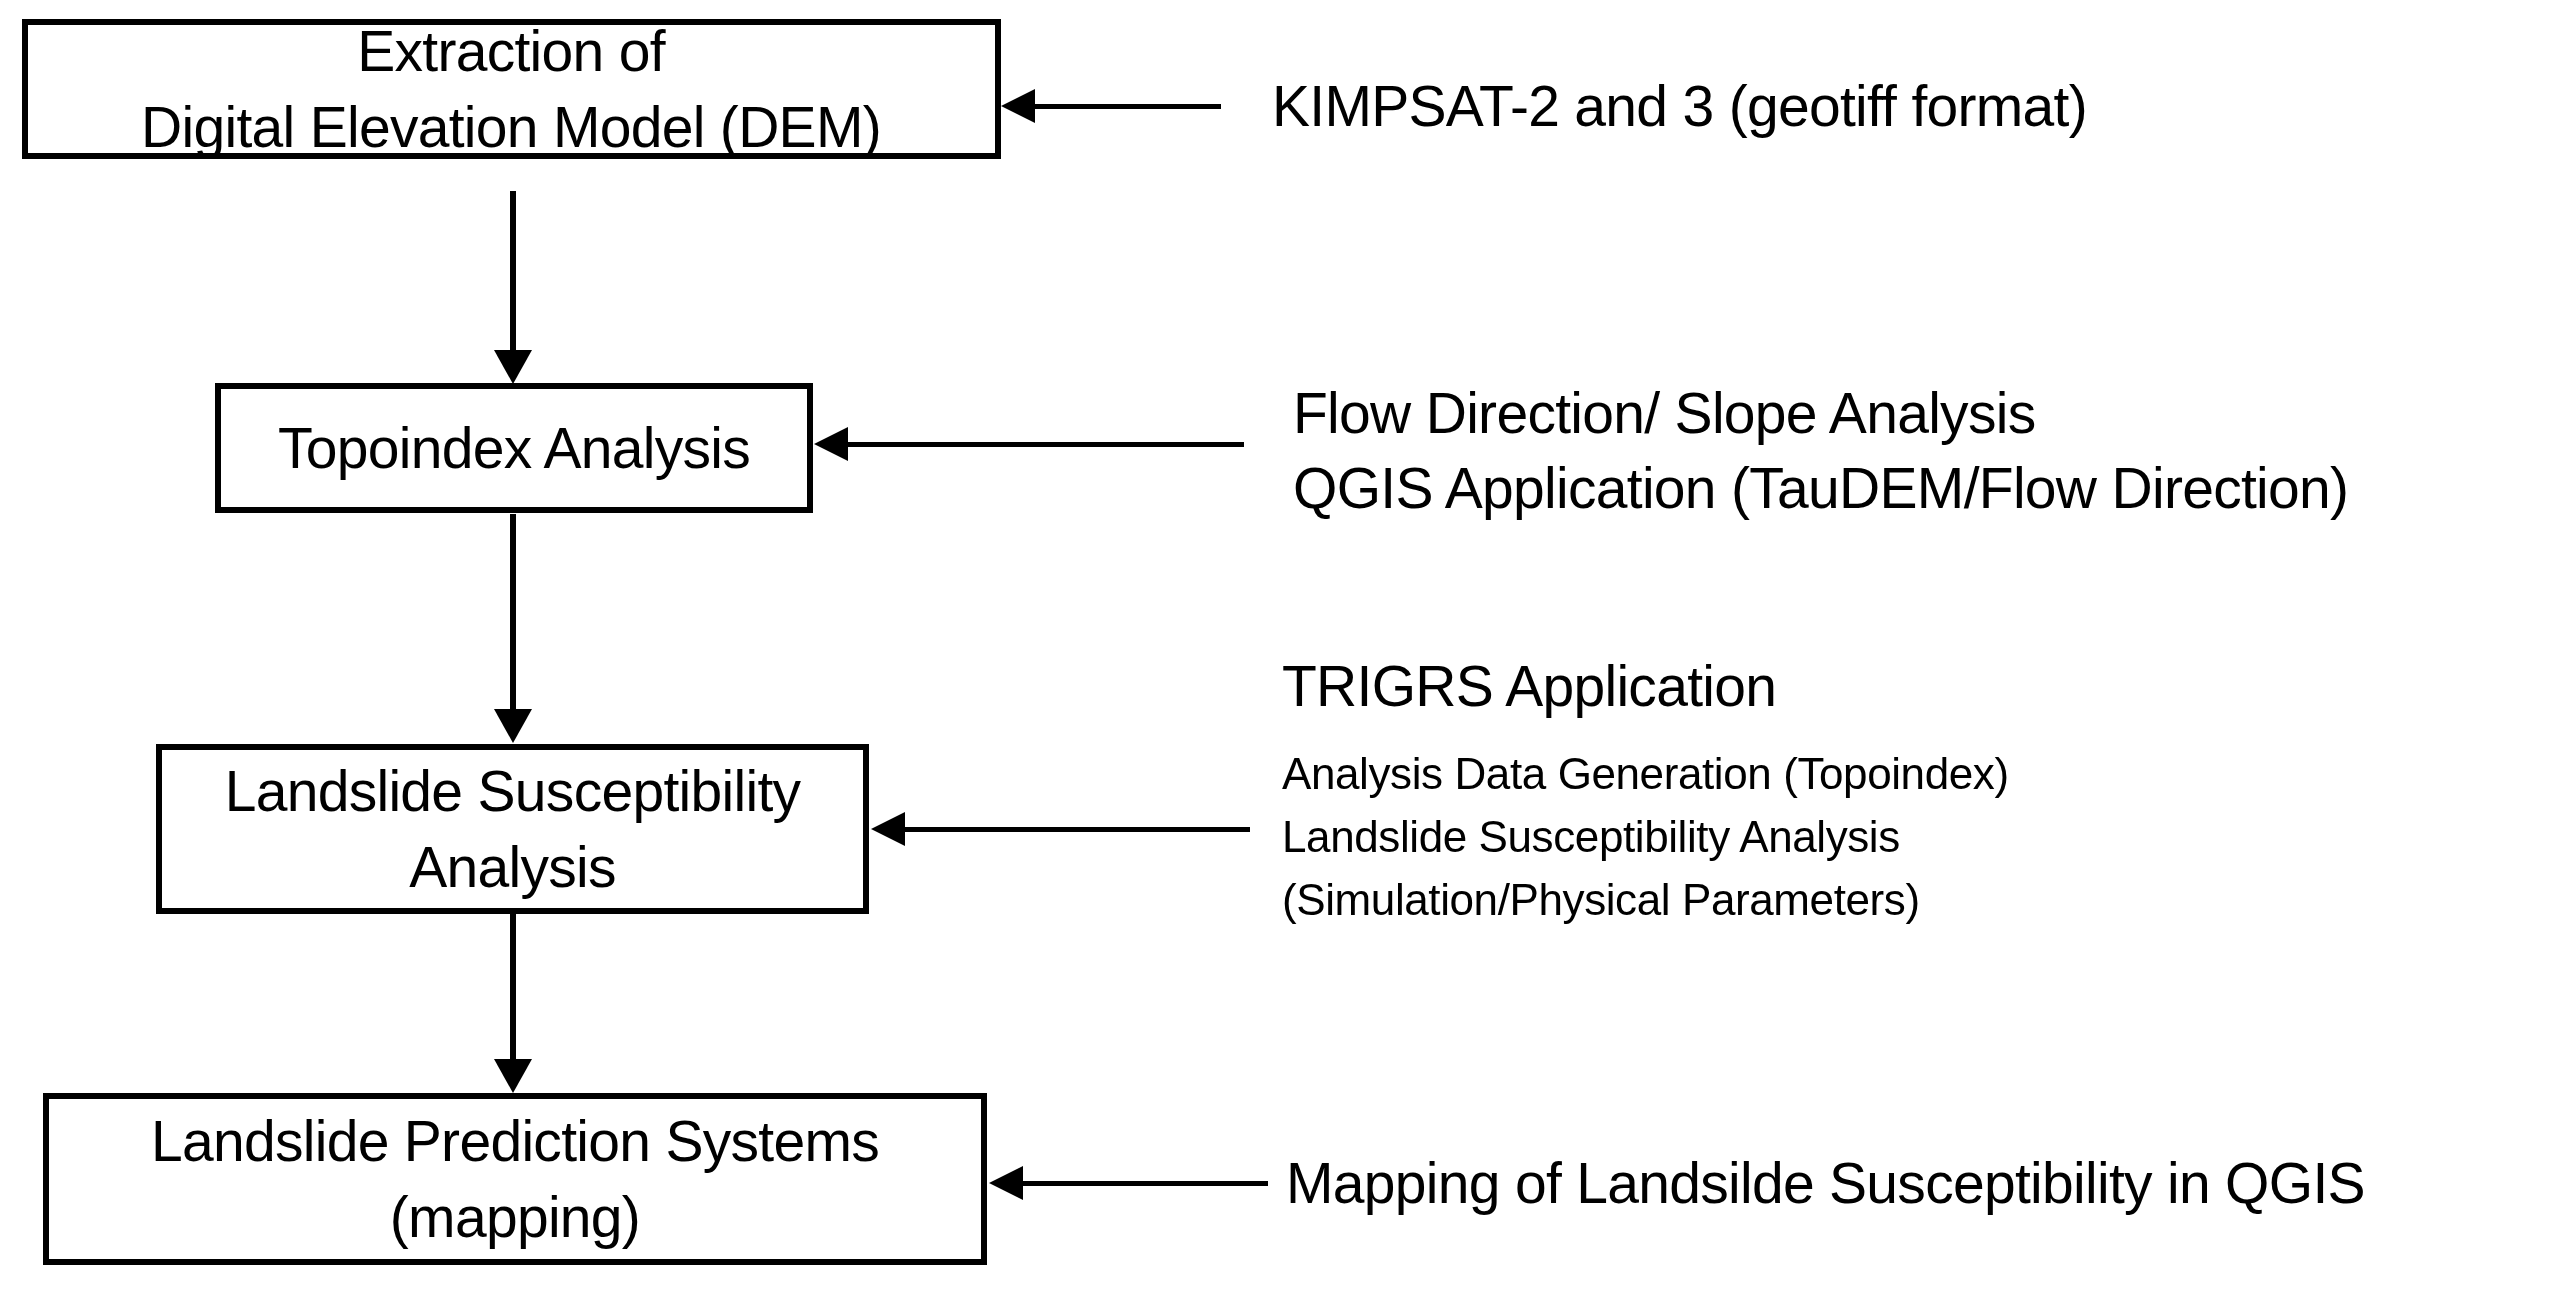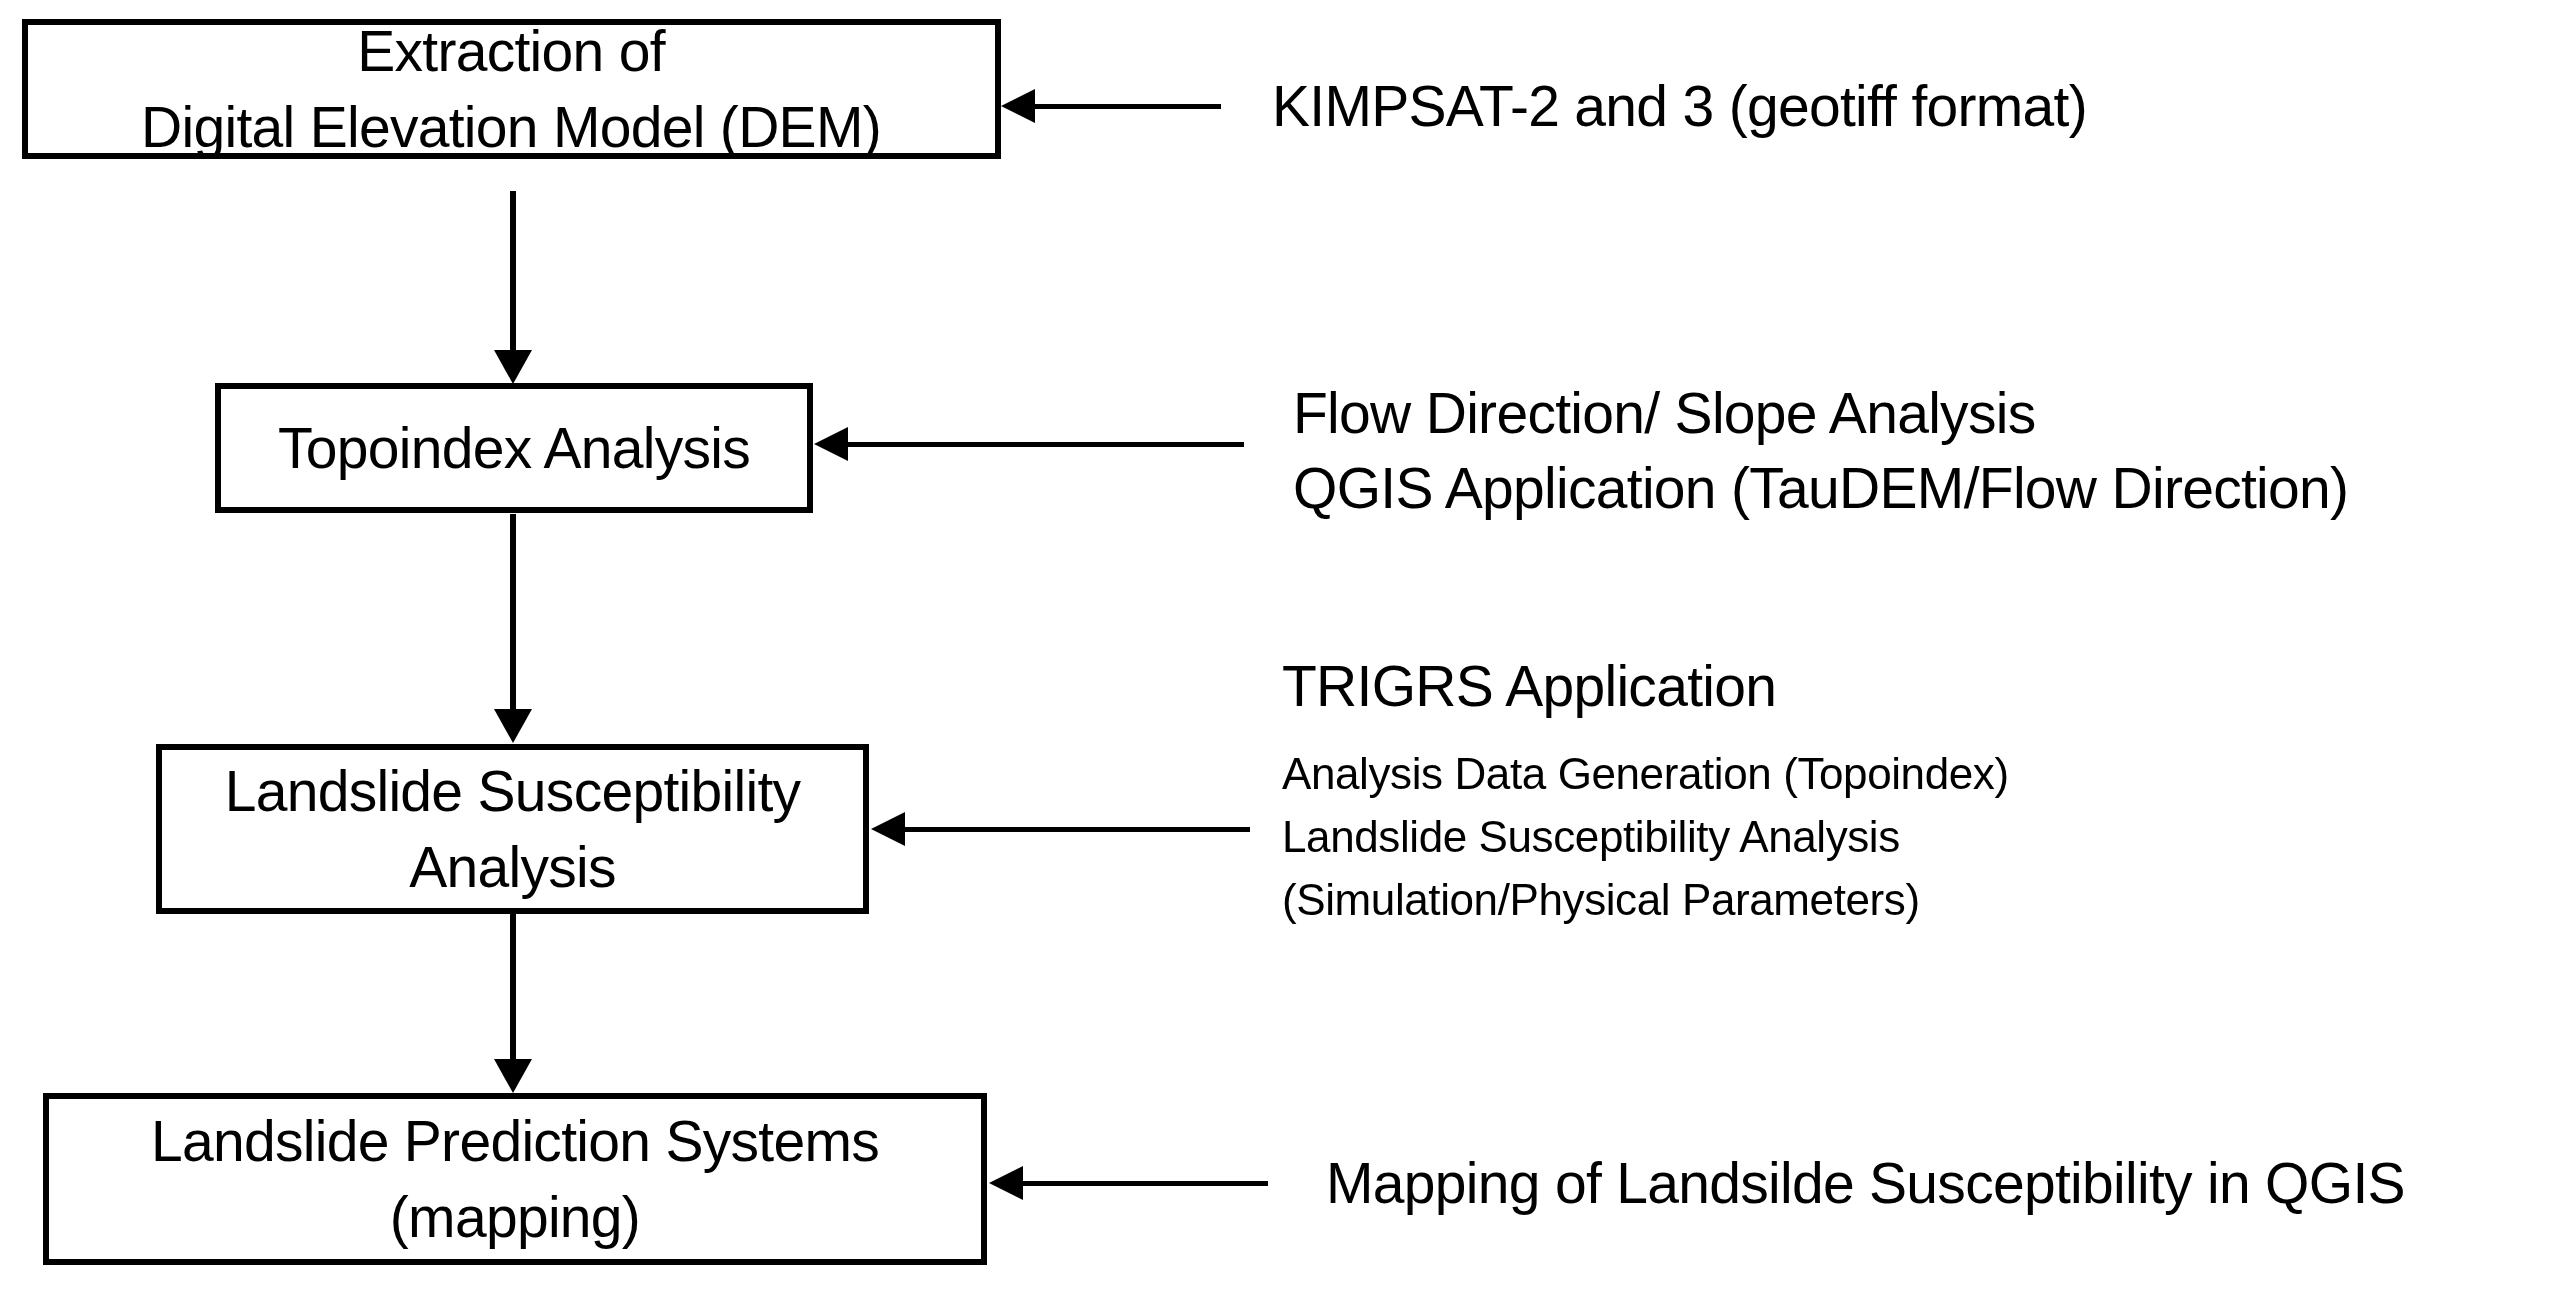--- a/index.html
+++ b/index.html
@@ -66,21 +66,21 @@
   #h4h{left:989px;top:1166px;}
 
   
   .ann{position:absolute;white-space:nowrap;}
   .ann-line-lg{font-size:57px;line-height:75px;letter-spacing:-0.7px;}
   .ann-line-sm{font-size:44px;line-height:63px;letter-spacing:-0.4px;}
   #ann1{left:1272px;top:69px;}
   #ann2{left:1293px;top:376px;}
   #ann3{left:1282px;top:649px;}
   #ann3 .small-group{margin-top:18px;}
-  #ann4{left:1286px;top:1146px;margin-left:40px;}
+  #ann4{left:1286px;top:1146px;}
 </style>
 </head>
 <body>
 
 <div class="canvas">
 
   <div class="node" id="node1">
     <span class="node-label">Extraction of
 Digital Elevation Model (DEM)</span>
   </div>

